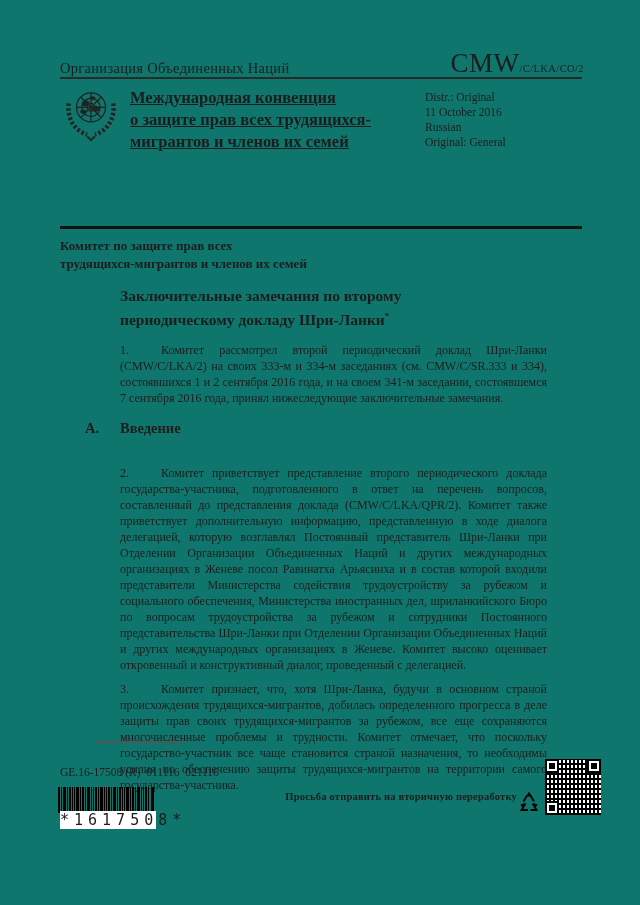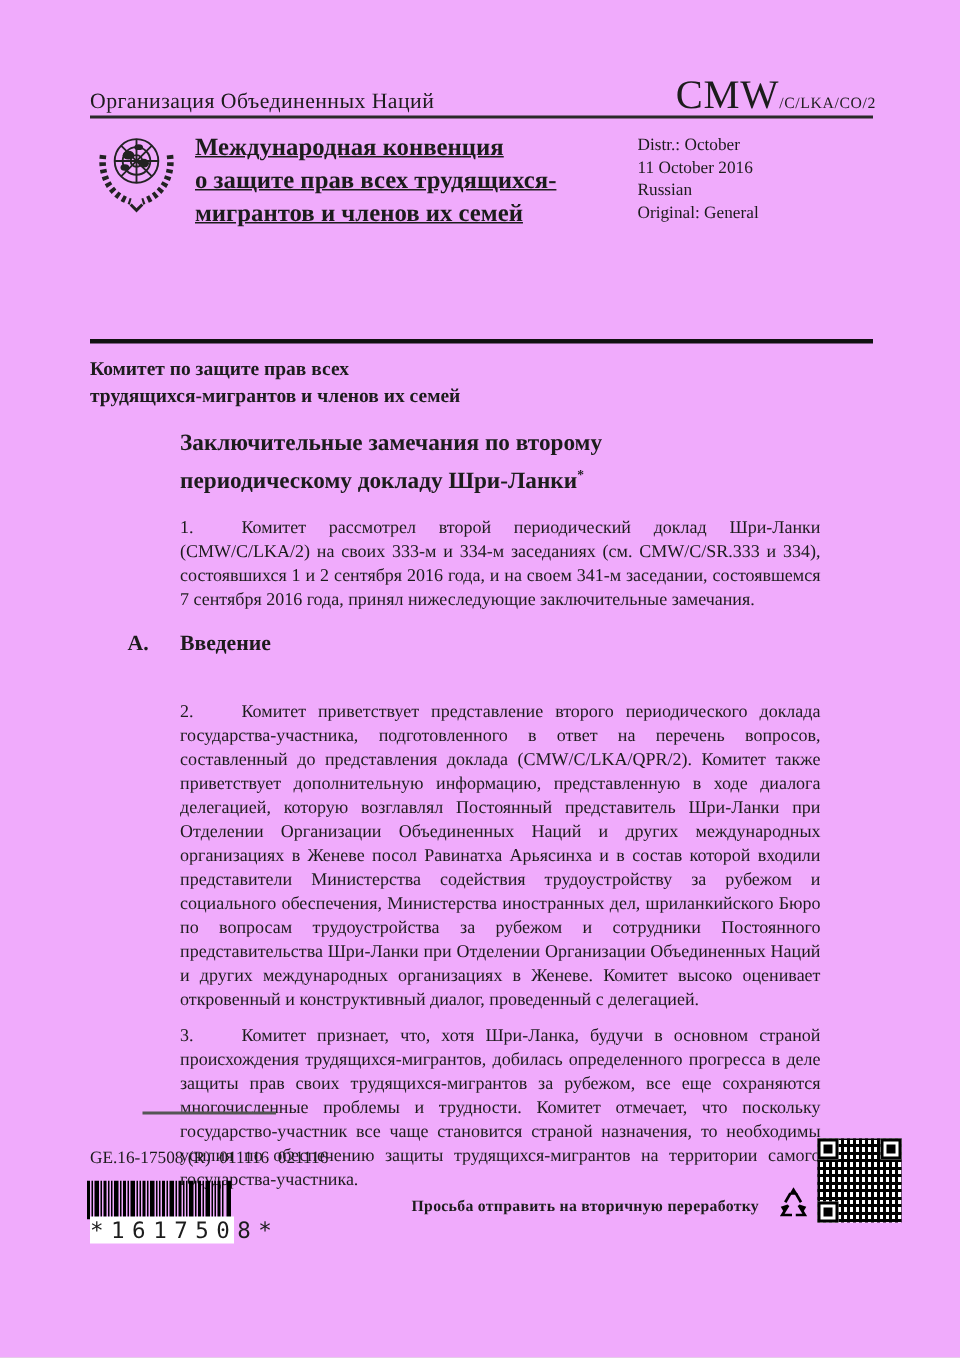--- a/index.html
+++ b/index.html
@@ -1,20 +1,20 @@
 <!DOCTYPE html>
 <html><head>
 <meta charset="utf-8">
 <style>
   html,body{margin:0;padding:0;background:#e8e8e8;}
   .page{
     position:relative;
     width:640px;height:905px;
     margin:0 auto;
-    background:#f0abfc;
+    background:#0f766e;
     font-family:"Liberation Serif", serif;
     color:#1c1c1c;
     overflow:hidden;
     box-shadow:0 0 0 1px #d8d8d8;
   }
   
   .header-row{
     position:absolute;top:50px;left:60px;right:56px;
     display:flex;justify-content:space-between;align-items:flex-end;
   }
@@ -74,21 +74,21 @@
   }
   .barcode{position:absolute;top:787px;left:58px;}
   .barcode-digits{
     position:absolute;top:811px;left:60px;width:96px;
     font-family:"DejaVu Sans Mono", monospace;
     font-size:15px;letter-spacing:5px;text-align:left;
     background:#fff;
   }
   .recycle-line{
     position:absolute;top:791px;right:99px;
-    display:flex;align-items:center;gap:11px;
+    display:flex;align-items:flex-start;gap:0;
   }
   .recycle-text{font-size:10.5px;font-weight:bold;letter-spacing:.2px;}
   .qr{
     position:absolute;top:759px;left:545px;width:56px;height:56px;
     background-image:
       repeating-linear-gradient(0deg,#000 0 2px,rgba(0,0,0,0) 2px 5px),
       repeating-linear-gradient(90deg,#000 0 2px,#fff 2px 4px);
   }
   .finder{position:absolute;width:10px;height:10px;border:2px solid #000;background:#fff;}
   .finder::after{content:"";position:absolute;inset:2px;background:#000;}
@@ -132,21 +132,21 @@
     </svg>
   </div>
 
   <div class="conv-title">
     <div>Международная конвенция</div>
     <div>о защите прав всех трудящихся-</div>
     <div>мигрантов и членов их семей</div>
   </div>
 
   <div class="distr-block">
-    <div>Distr.: October</div>
+    <div>Distr.: Original</div>
     <div>11 October 2016</div>
     <div>Russian</div>
     <div>Original: General</div>
   </div>
 
   <div class="rule-thick"></div>
 
   <div class="committee">
     <div>Комитет по защите прав всех</div>
     <div>трудящихся-мигрантов и членов их семей</div>

